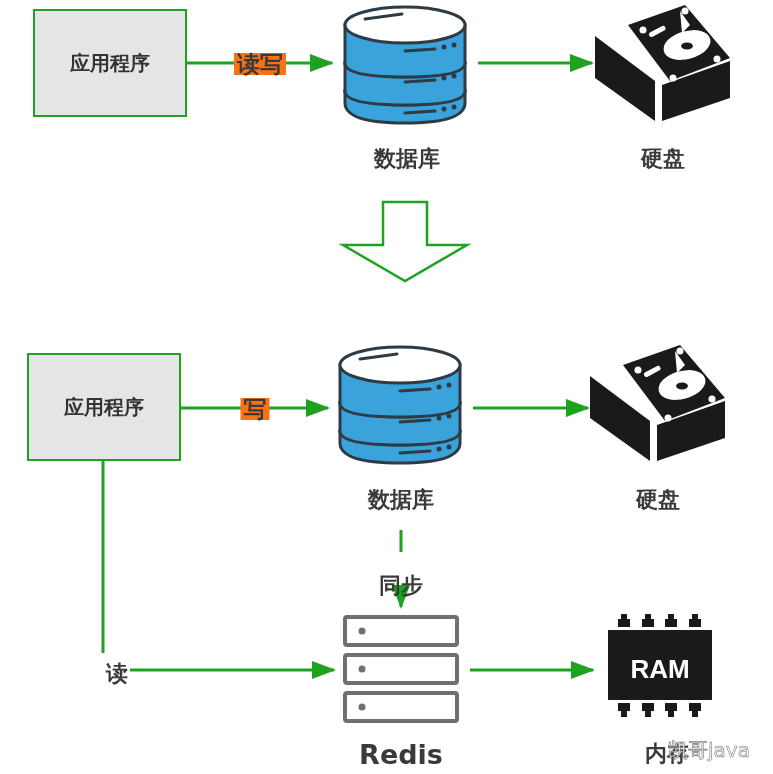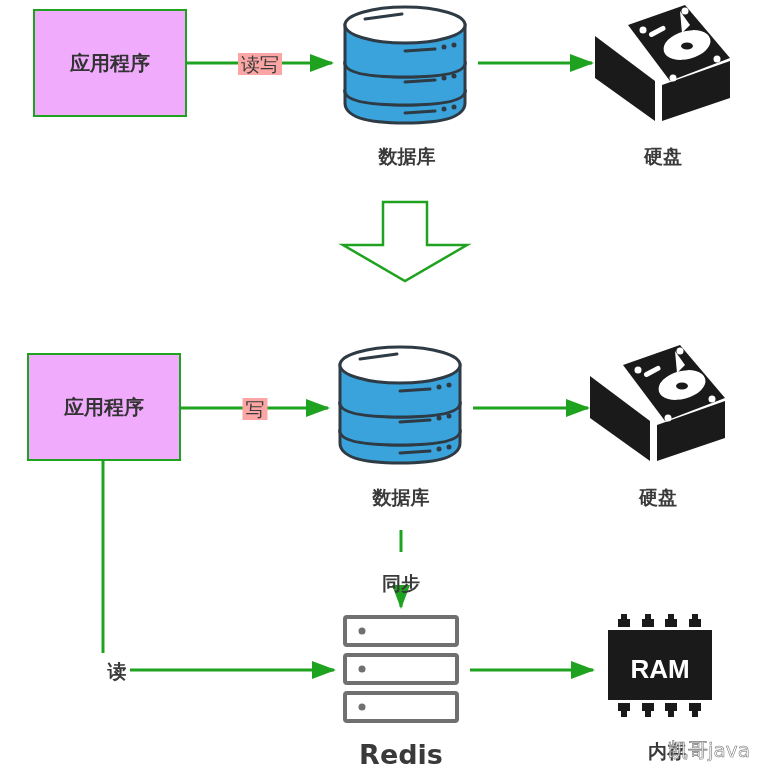--- a/index.html
+++ b/index.html
@@ -1,24 +1,24 @@
 <!DOCTYPE html>
 <html><head>
 <meta charset="utf-8">
 <style>
   html, body { margin:0; padding:0; background:#ffffff; }
   body { width:773px; height:774px; position:relative; overflow:hidden;
          font-family:"DejaVu Sans", "Liberation Sans", sans-serif; }
   .abs { position:absolute; }
-  .box { position:absolute; border:2px solid #1fa21f; background:#f0abfc; box-sizing:border-box;
+  .box { position:absolute; border:2px solid #1fa21f; background:#e5e5e5; box-sizing:border-box;
          display:flex; align-items:center; justify-content:center;
          font-size:20px; font-weight:bold; color:#333; letter-spacing:0; }
-  .label { position:absolute; font-size:19px; font-weight:bold; color:#3a3a3a; white-space:nowrap;
+  .label { position:absolute; font-size:22px; font-weight:bold; color:#3a3a3a; white-space:nowrap;
            transform:translateX(-50%); }
-  .edge-label { position:absolute; font-size:19px; font-weight:normal; color:#3a3a3a; background:#fca5a5;
+  .edge-label { position:absolute; font-size:23px; font-weight:bold; color:#3a3a3a; background:#f97316;
                 padding:0 3px; white-space:nowrap; transform:translate(-50%,-50%); line-height:22px; }
   svg.layer { position:absolute; left:0; top:0; }
   .watermark { position:absolute; font-size:20px; color:rgba(255,255,255,0.85);
                -webkit-text-stroke:0.6px #777; white-space:nowrap; font-weight:normal; }
 </style>
 </head>
 <body>
 
 <svg class="layer" width="773" height="774">
   <defs>

